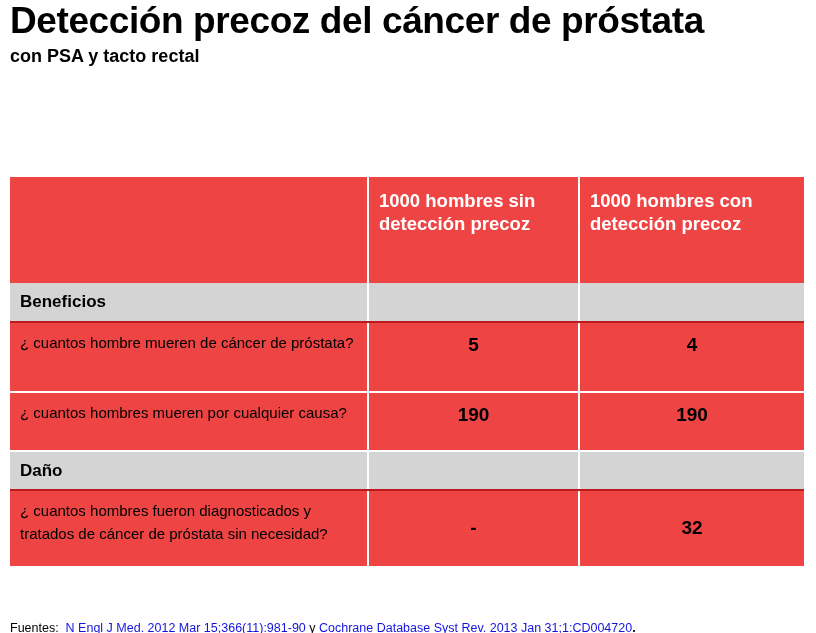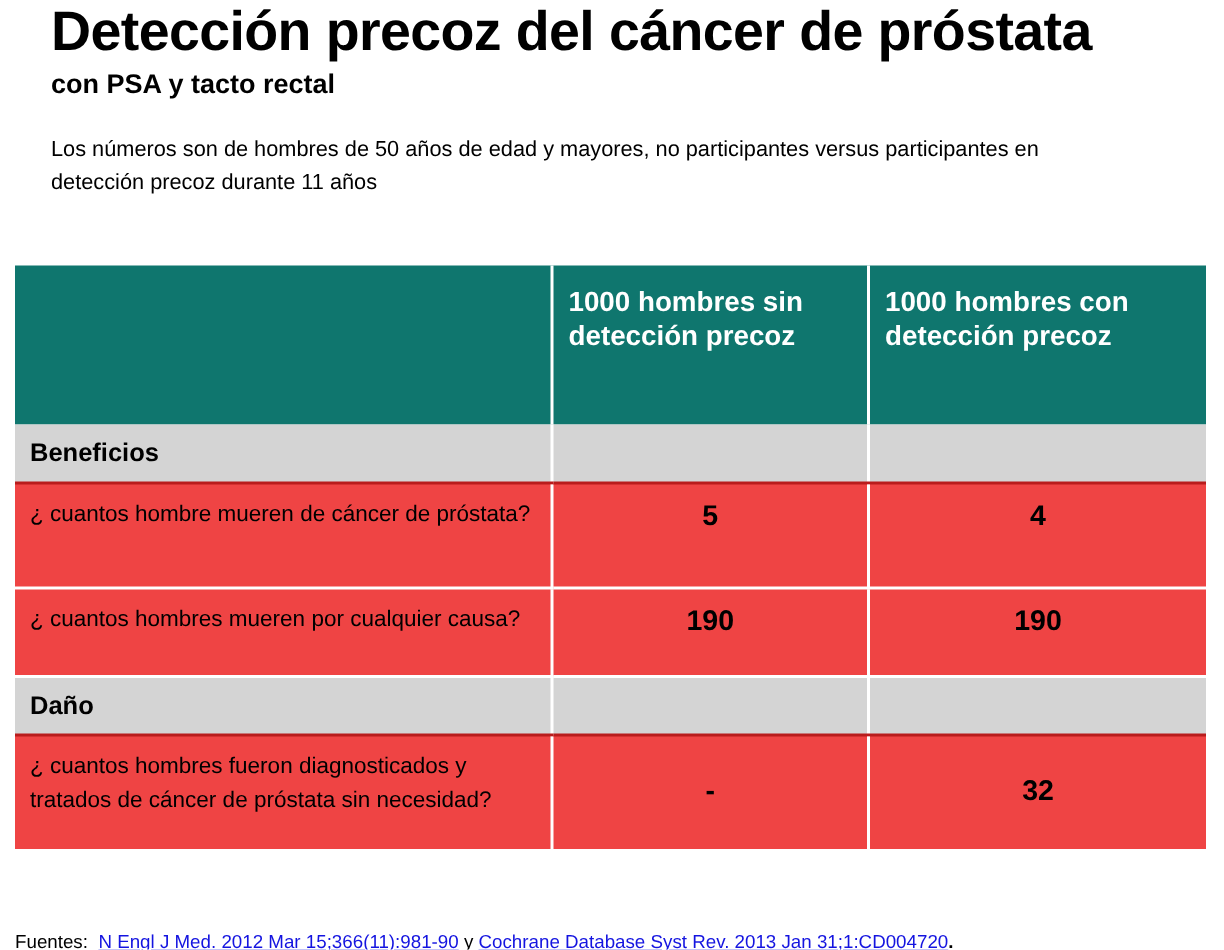--- a/index.html
+++ b/index.html
@@ -15,21 +15,20 @@
     color: #000000;
     overflow: hidden;
     position: relative;
   }
 
   .slide {
     position: relative;
     width: 816px;
     height: 633px;
     box-sizing: border-box;
-    padding-left: 24px;
   }
 
   
   .title-block {
     padding: 0 10px;
   }
   .title-main {
     font-size: 37px;
     font-weight: bold;
     line-height: 1.0;
@@ -65,21 +64,21 @@
     border-collapse: collapse;
     table-layout: fixed;
     width: 794px;
     border: 0;
   }
   table.facts col.c-label { width: 358px; }
   table.facts col.c-num   { width: 211px; }
   table.facts col.c-num2  { width: 225px; }
 
   thead th {
-    background: #0f766e;
+    background: #ef4444;
     color: #ffffff;
     font-size: 18.5px;
     font-weight: bold;
     line-height: 1.25;
     text-align: left;
     vertical-align: top;
     padding: 12px 10px 10px 10px;
     height: 106px;
     box-sizing: border-box;
     border-right: 2px solid #ffffff;
@@ -153,21 +152,20 @@
   .footer .label { color: #000000; }
 </style>
 </head>
 <body>
 
 <div class="slide">
 
   <div class="title-block">
     <h1 class="title-main">Detección precoz del cáncer de próstata</h1>
     <h2 class="title-sub">con PSA y tacto rectal</h2>
-    <p class="lead-text">Los números son de hombres de 50 años de edad y mayores, no participantes versus participantes en detección precoz durante 11 años</p>
   </div>
 
   <div class="table-wrap">
     <table class="facts">
       <colgroup>
         <col class="c-label">
         <col class="c-num">
         <col class="c-num2">
       </colgroup>
       <thead>

